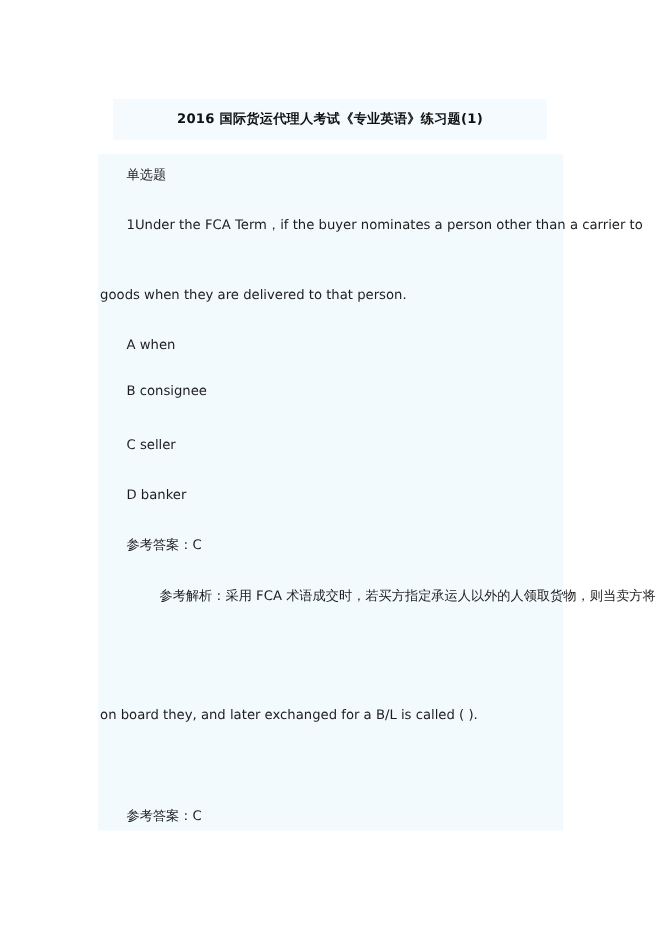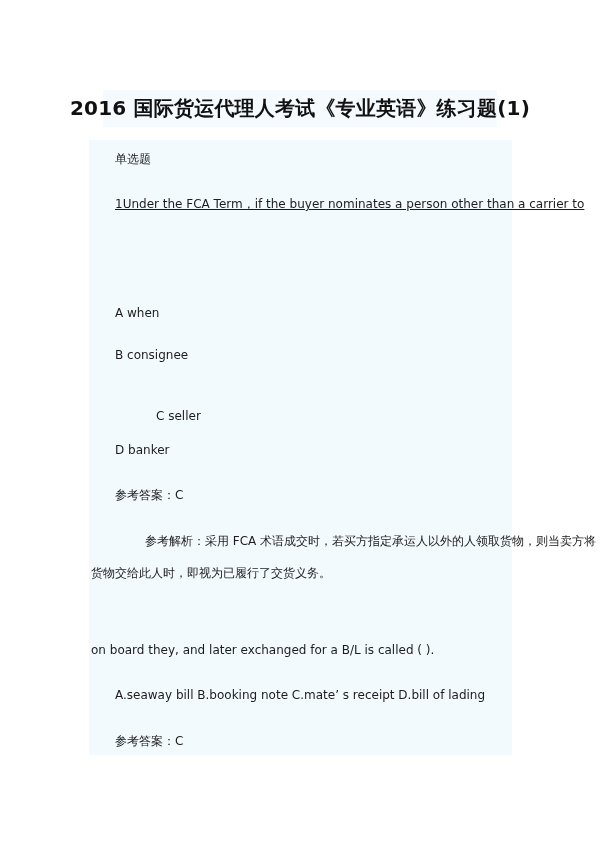--- a/index.html
+++ b/index.html
@@ -6,21 +6,21 @@
     body {
       width: 600px; height: 850px; background: #ffffff; position: relative; overflow: hidden;
       font-family: "DejaVu Sans", "Liberation Sans", sans-serif; color: #1a1a1a;
     }
     .title-box {
       position: absolute; left: 103px; top: 90px; width: 394px; height: 37px;
       background: #f4fafd; display: flex; align-items: center; justify-content: center;
     }
     .title {
       font-family: "DejaVu Sans", "Liberation Sans", sans-serif;
-      font-weight: bold; font-size: 20px; color: #111; letter-spacing: 0.2px; white-space: nowrap;
+      font-weight: bold; font-size: 12px; color: #111; letter-spacing: 0.2px; white-space: nowrap;
     }
     .panel {
       position: absolute; left: 89px; top: 140px; width: 423px; height: 615px;
       background: #f3fafe;
     }
     .line {
       position: absolute; font-size: 12px; color: #1c1c1c; white-space: nowrap; line-height: 14px;
     }
     .indent { left: 26px; }
     .flush { left: 2px; }
@@ -30,30 +30,29 @@
 </head>
 <body>
 
 <div class="title-box">
   <span class="title">2016 国际货运代理人考试《专业英语》练习题(1)</span>
 </div>
 
 <div class="panel">
   <div class="line indent" style="top:12px;">单选题</div>
 
-  <div class="line indent just-ind" style="top:57px;text-decoration:underline;">1Under the FCA Term，if the buyer nominates a person other than a carrier to</div>
+  <div class="line indent just-ind" style="top:57px;">1Under the FCA Term，if the buyer nominates a person other than a carrier to</div>
+  <div class="line flush" style="top:121px;">goods when they are delivered to that person.</div>
 
   <div class="line indent" style="top:166px;">A when</div>
   <div class="line indent" style="top:208px;">B consignee</div>
-  <div class="line indent" style="top:269px;margin-left:41px;">C seller</div>
+  <div class="line indent" style="top:257px;">C seller</div>
   <div class="line indent" style="top:303px;">D banker</div>
 
   <div class="line indent" style="top:348px;">参考答案：C</div>
 
   <div class="line indent just-ind" style="top:394px;margin-left:30px;">参考解析：采用 FCA 术语成交时，若买方指定承运人以外的人领取货物，则当卖方将</div>
-  <div class="line flush" style="top:426px;">货物交给此人时，即视为已履行了交货义务。</div>
 
   <div class="line flush" style="top:503px;">on board they, and later exchanged for a B/L is called ( ).</div>
 
-  <div class="line indent" style="top:548px;">A.seaway bill B.booking note C.mate’  s receipt D.bill of lading</div>
 
   <div class="line indent" style="top:594px;">参考答案：C</div>
 </div>
 
 </body></html>

